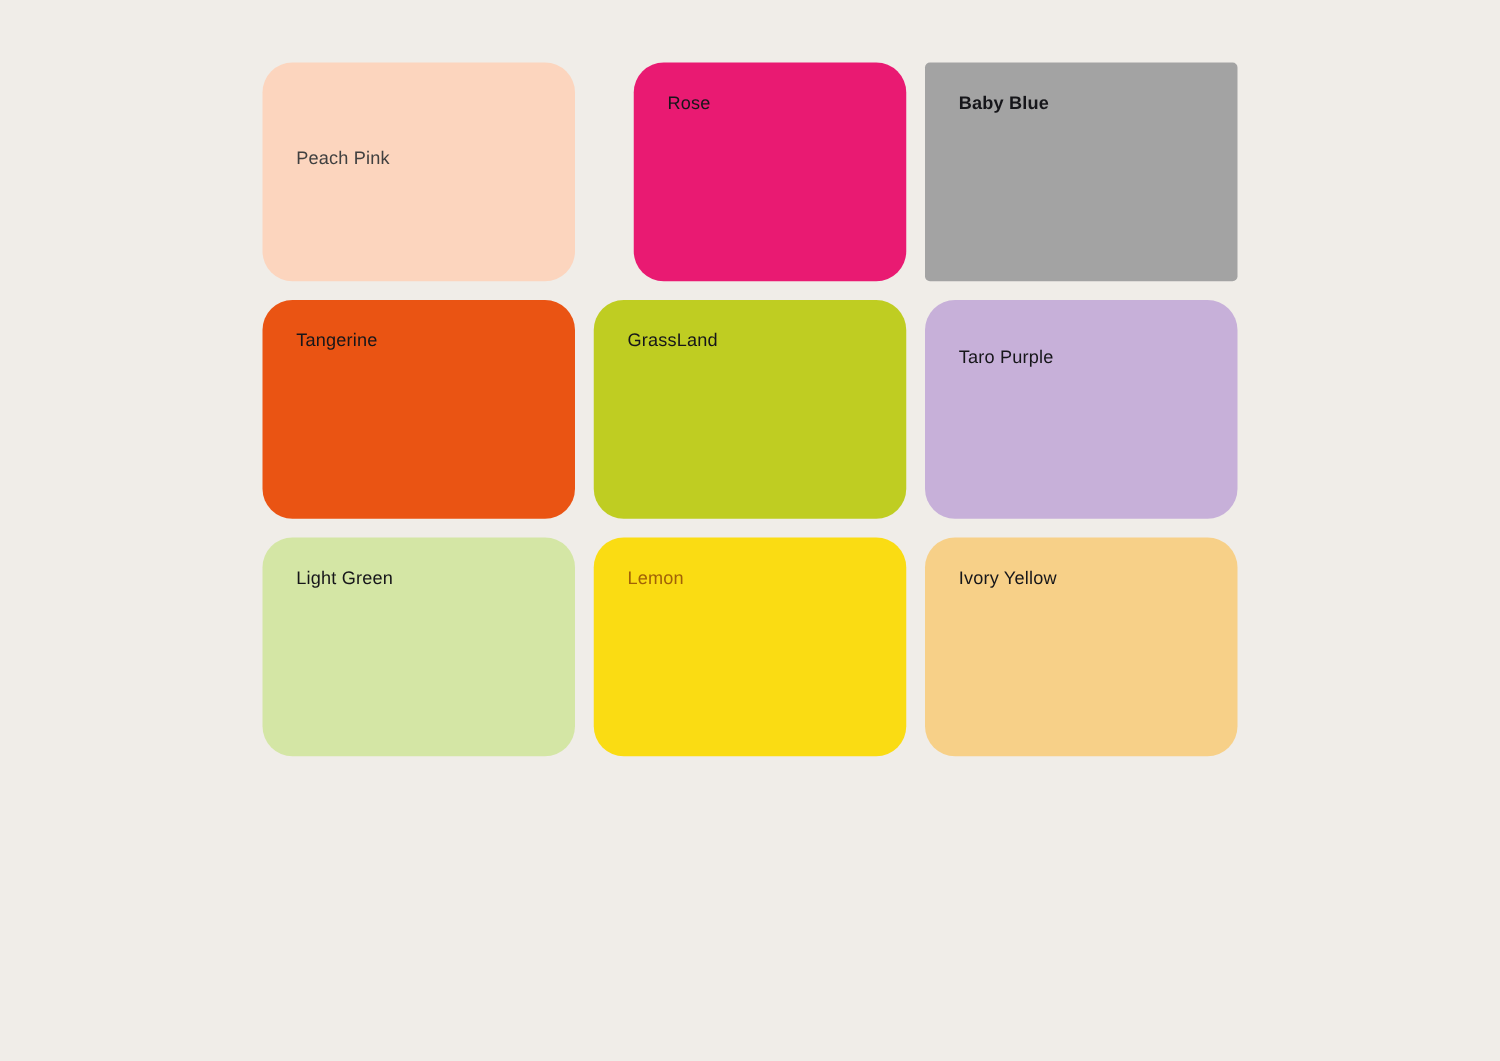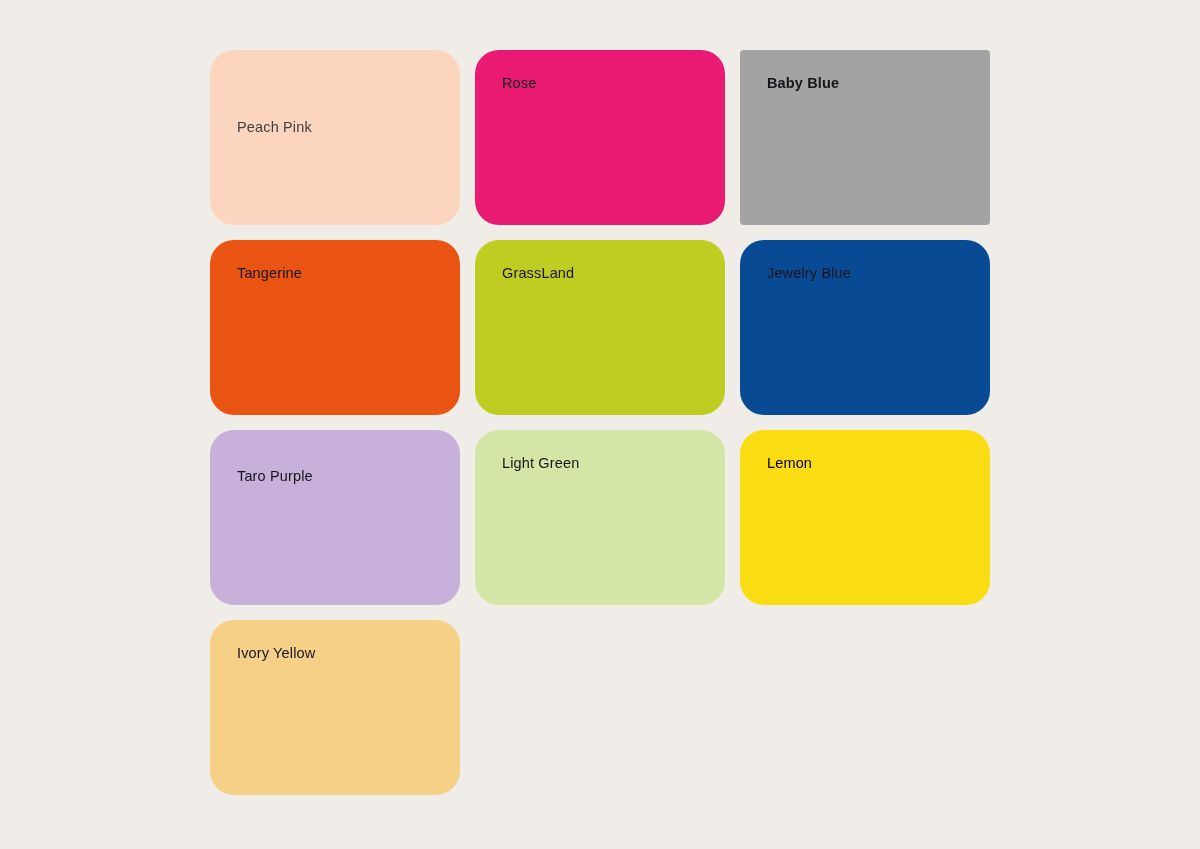--- a/index.html
+++ b/index.html
@@ -48,51 +48,48 @@
 </style>
 </head>
 <body style="background: rgb(240, 237, 232);">
 
 <div id="palette-board">
 
   <div class="swatch" style="background: rgb(252, 213, 190); border-radius: 24px;">
     <span class="swatch-label" style="color: #404040; margin-top: 44px;">Peach Pink</span>
   </div>
 
-  <div class="swatch" style="background: rgb(233, 26, 114); border-radius: 24px;">
+  <div class="swatch" style="background: rgb(233, 26, 114); border-radius: 24px; margin-left: 32px;">
     <span class="swatch-label" style="color: rgb(22, 22, 26);">Rose</span>
   </div>
 
   <div class="swatch" style="background: #a3a3a3; border-radius: 4px; font-weight: bold;">
     <span class="swatch-label" style="color: rgb(22, 22, 26);">Baby Blue</span>
   </div>
 
   <div class="swatch" style="background: rgb(234, 84, 19); border-radius: 24px;">
     <span class="swatch-label" style="color: rgb(22, 22, 26);">Tangerine</span>
   </div>
 
   <div class="swatch" style="background: rgb(191, 205, 34); border-radius: 24px;">
     <span class="swatch-label" style="color: rgb(22, 22, 26);">GrassLand</span>
   </div>
 
-  <div class="swatch" style="background: rgb(8, 74, 148); border-radius: 24px;">
-    <span class="swatch-label" style="color: rgb(22, 22, 26);">Jewelry Blue</span>
-  </div>
 
   <div class="swatch" style="background: rgb(199, 176, 217); border-radius: 24px;">
     <span class="swatch-label" style="color: rgb(22, 22, 26); margin-top: 13px;">Taro Purple</span>
   </div>
 
   <div class="swatch" style="background: rgb(212, 230, 165); border-radius: 24px; padding-left: 24px;">
     <span class="swatch-label" style="color: rgb(22, 22, 26);">Light Green</span>
   </div>
 
 
   <div class="swatch" style="background: rgb(250, 220, 19); border-radius: 24px;">
-    <span class="swatch-label" style="color: #000000; text-align: center;">Lemon</span>
+    <span class="swatch-label" style="color: #a16207; text-align: center;">Lemon</span>
   </div>
 
   <div class="swatch" style="background: rgb(247, 208, 136); border-radius: 24px;">
     <span class="swatch-label" style="color: rgb(22, 22, 26);">Ivory Yellow</span>
   </div>
 
 
 </div>
 
 </body></html>

